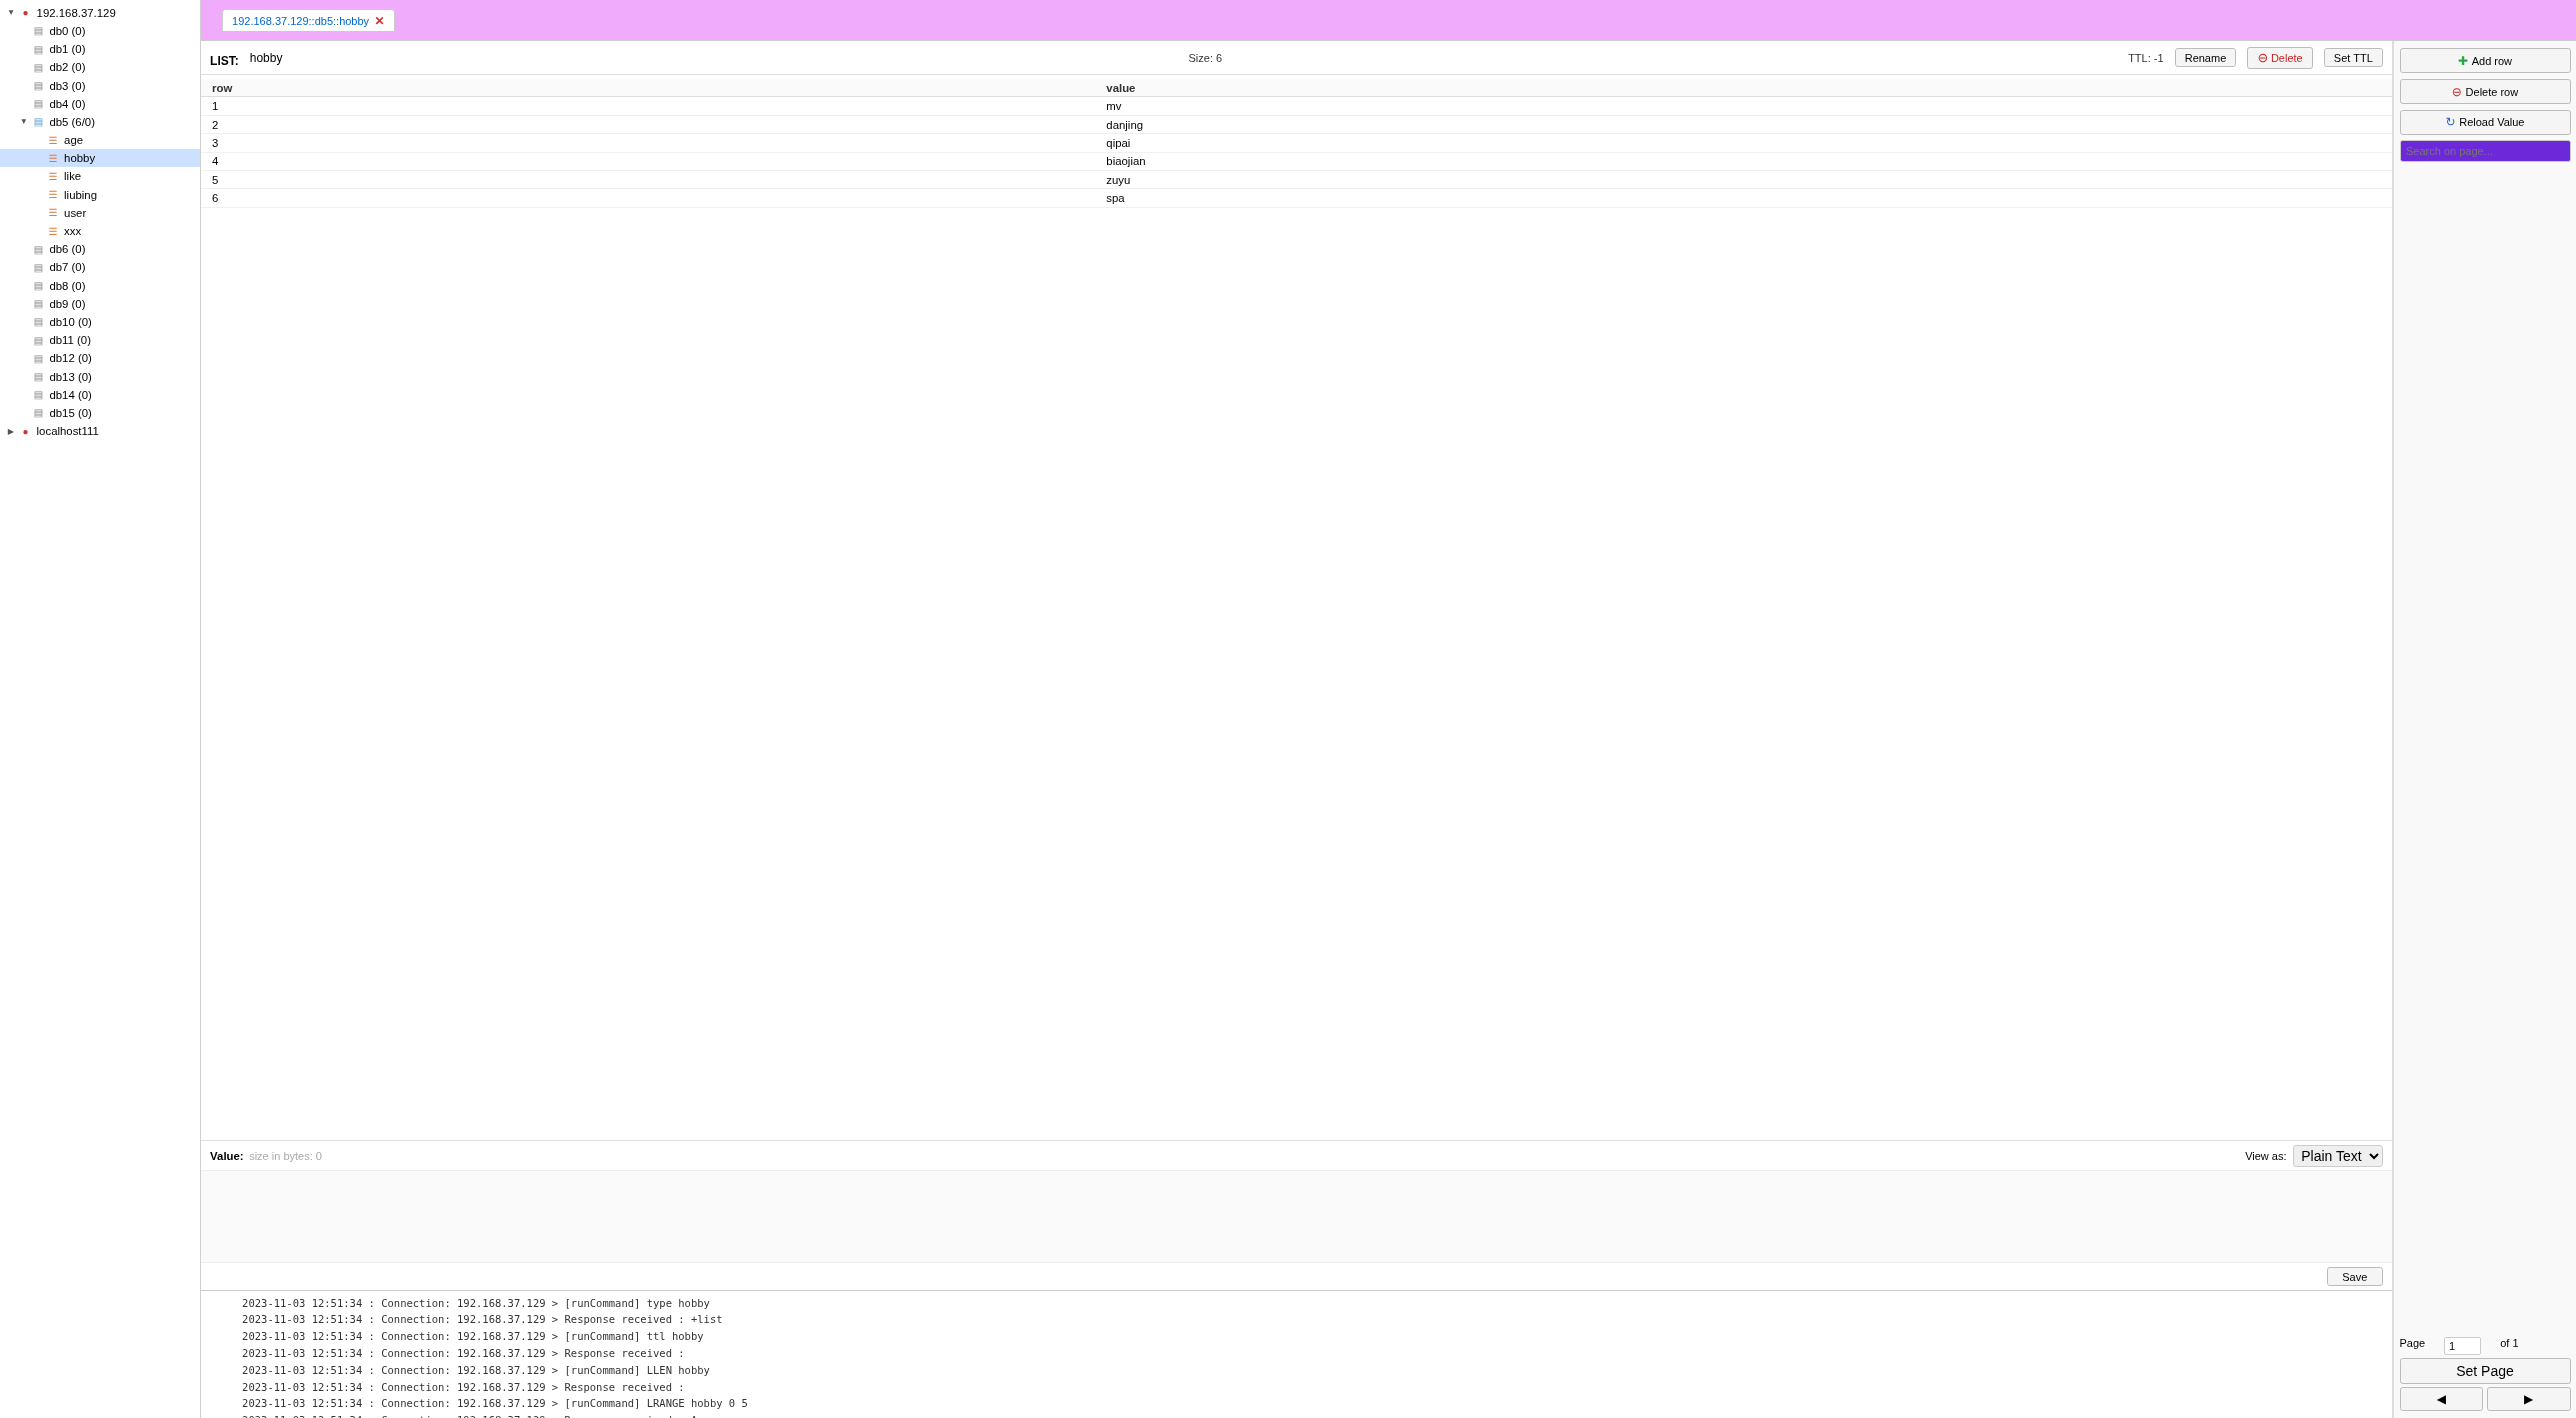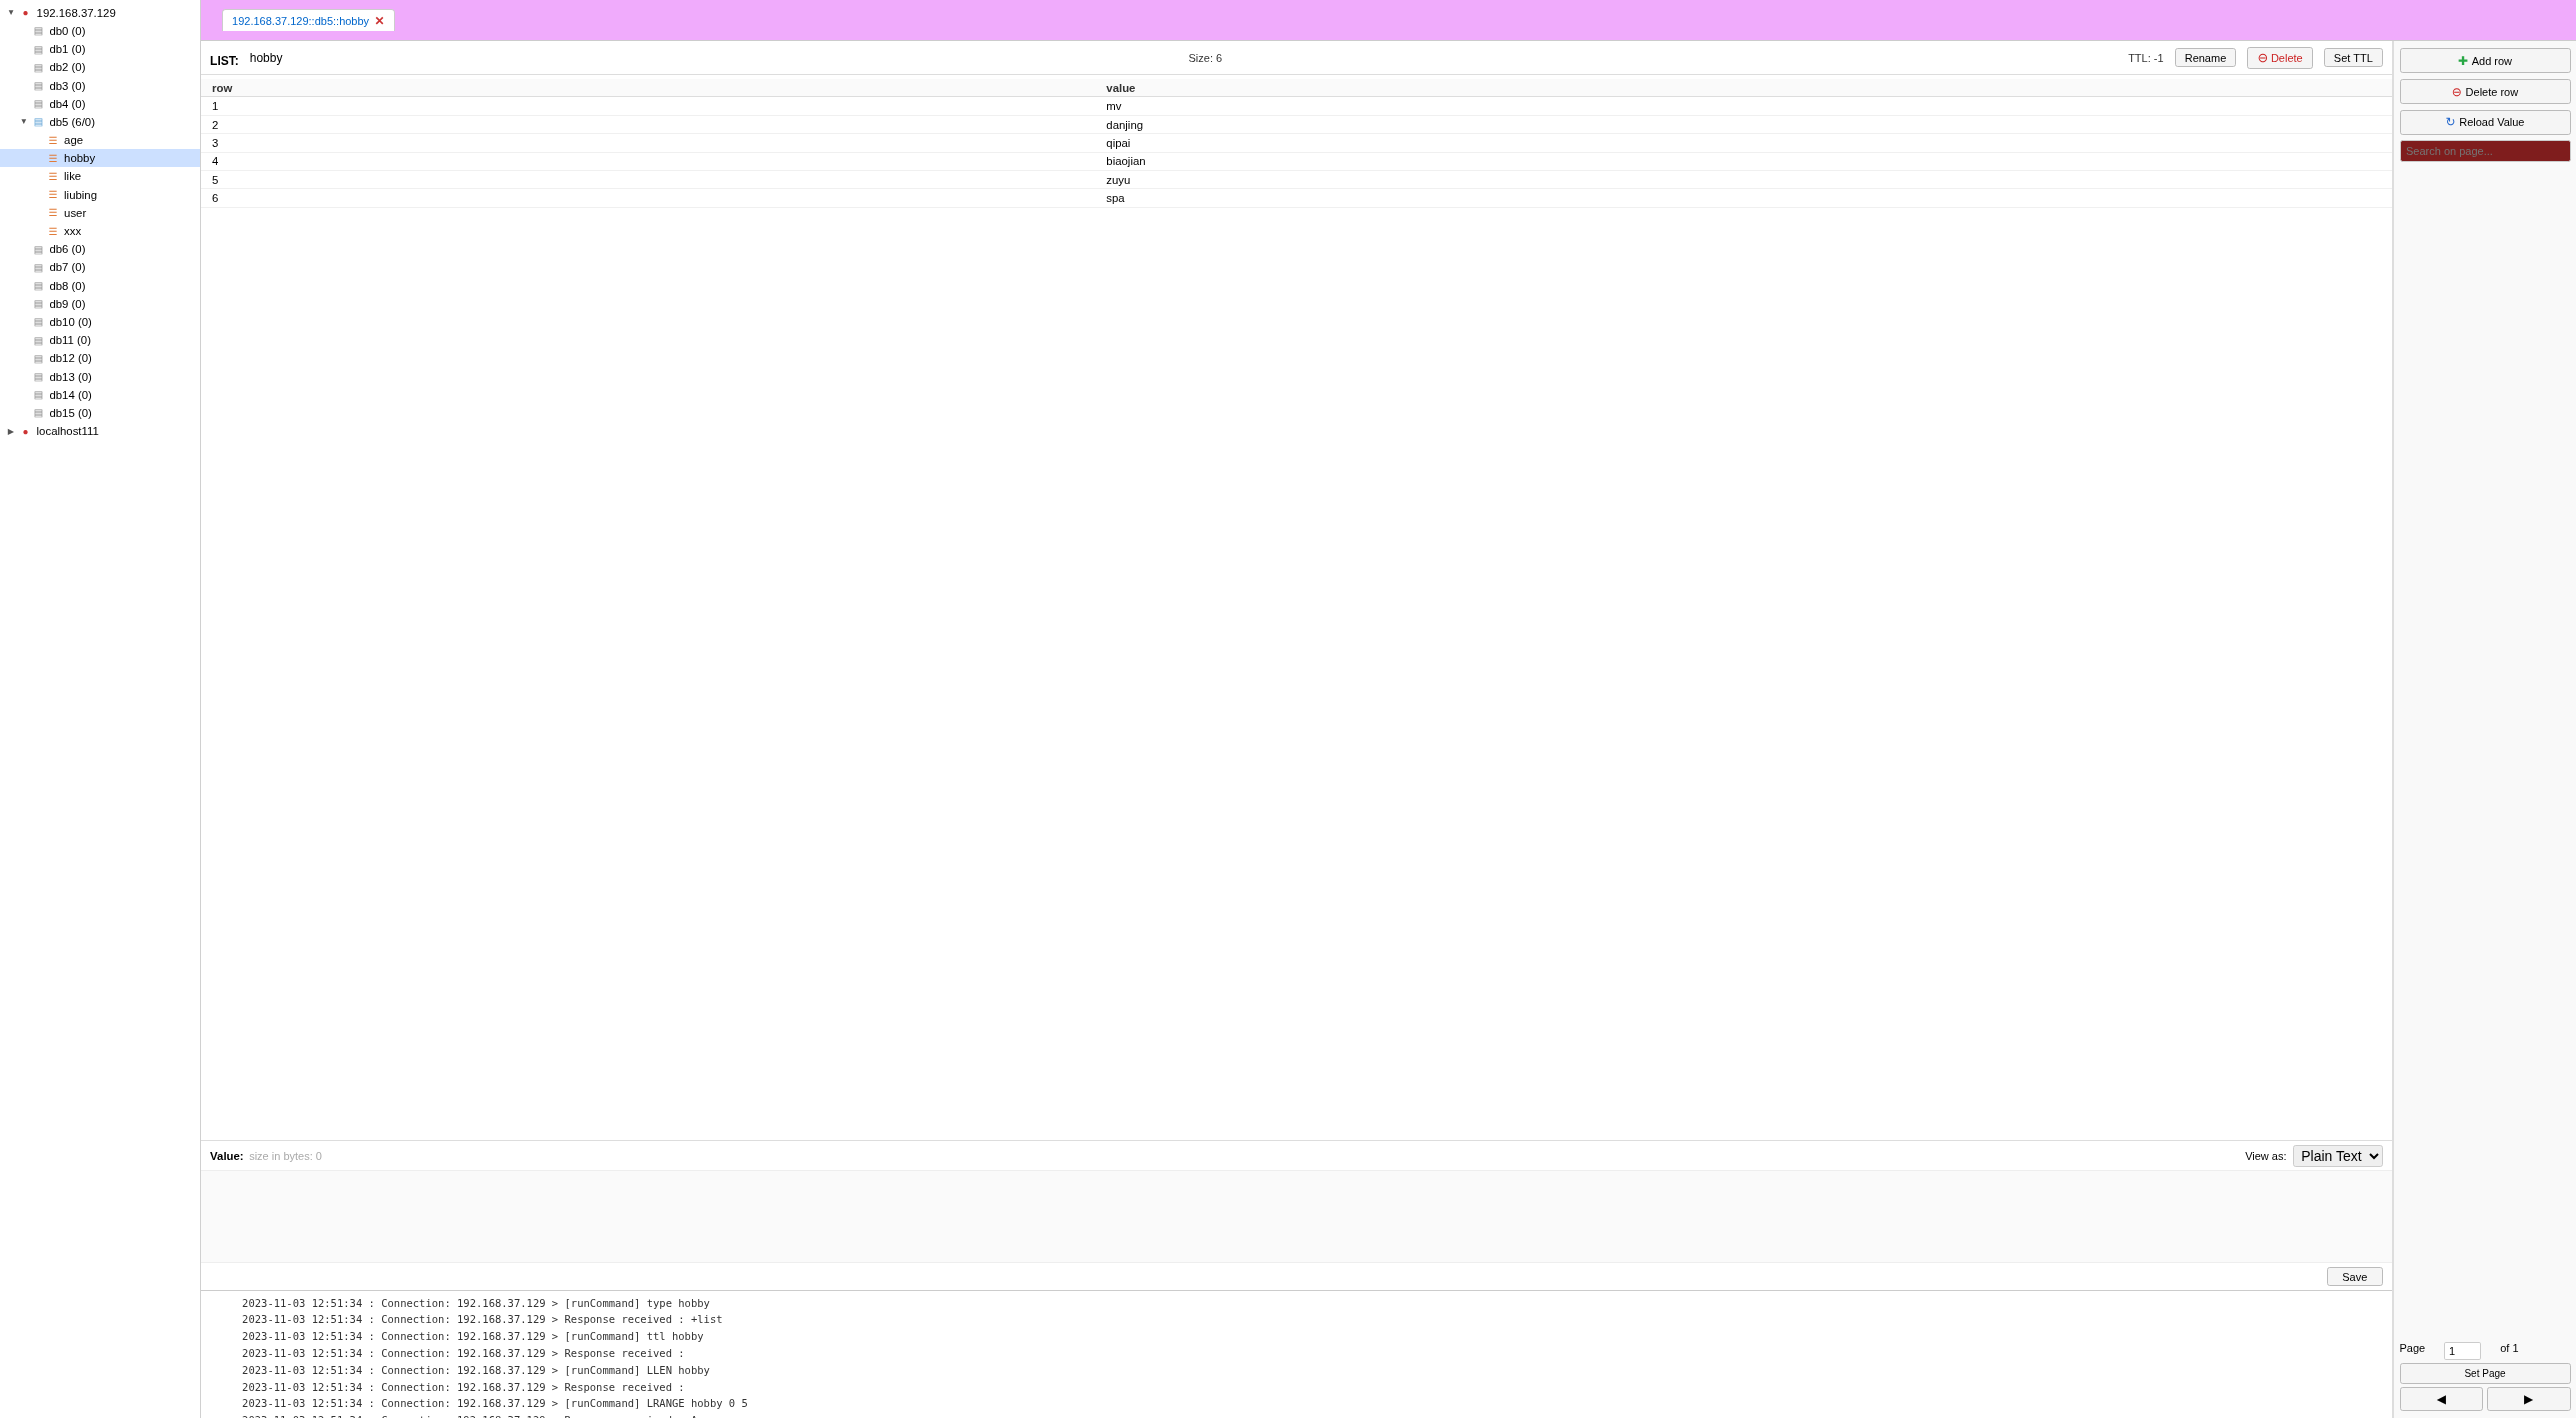--- a/index.html
+++ b/index.html
@@ -278,21 +278,21 @@
     .right-btn.add-btn .btn-icon { color: #28a745; }
     .right-btn.del-btn .btn-icon { color: #cc2222; }
     .right-btn.reload-btn .btn-icon { color: #2266cc; }
 
     #search-on-page {
       width: 100%;
       padding: 3.7px 5.5px;
       font-size: 11px;
       border: 0.9px solid #ccc;
       border-radius: 2.7px;
-      background: #7f1d1d;
+      background: #6d28d9;
       color: #aaa;
     }
 
     .spacer { flex: 1; }
 
     #pagination {
       display: flex;
       flex-direction: column;
       gap: 3.7px;
     }
@@ -305,21 +305,21 @@
       width: 37px;
       border: 0.9px solid #ccc;
       border-radius: 1.8px;
       padding: 1.8px 3.7px;
       font-size: 11px;
     }
     .set-page-btn {
       width: 100%;
       text-align: center;
       padding: 3.7px;
-      font-size: 10px;
+      font-size: 14px;
       border: 0.9px solid #bbb;
       background: #f5f5f5;
       border-radius: 2.7px;
       cursor: pointer;
     }
     .nav-row {
       display: flex;
       gap: 3.7px;
     }
     .nav-btn {

